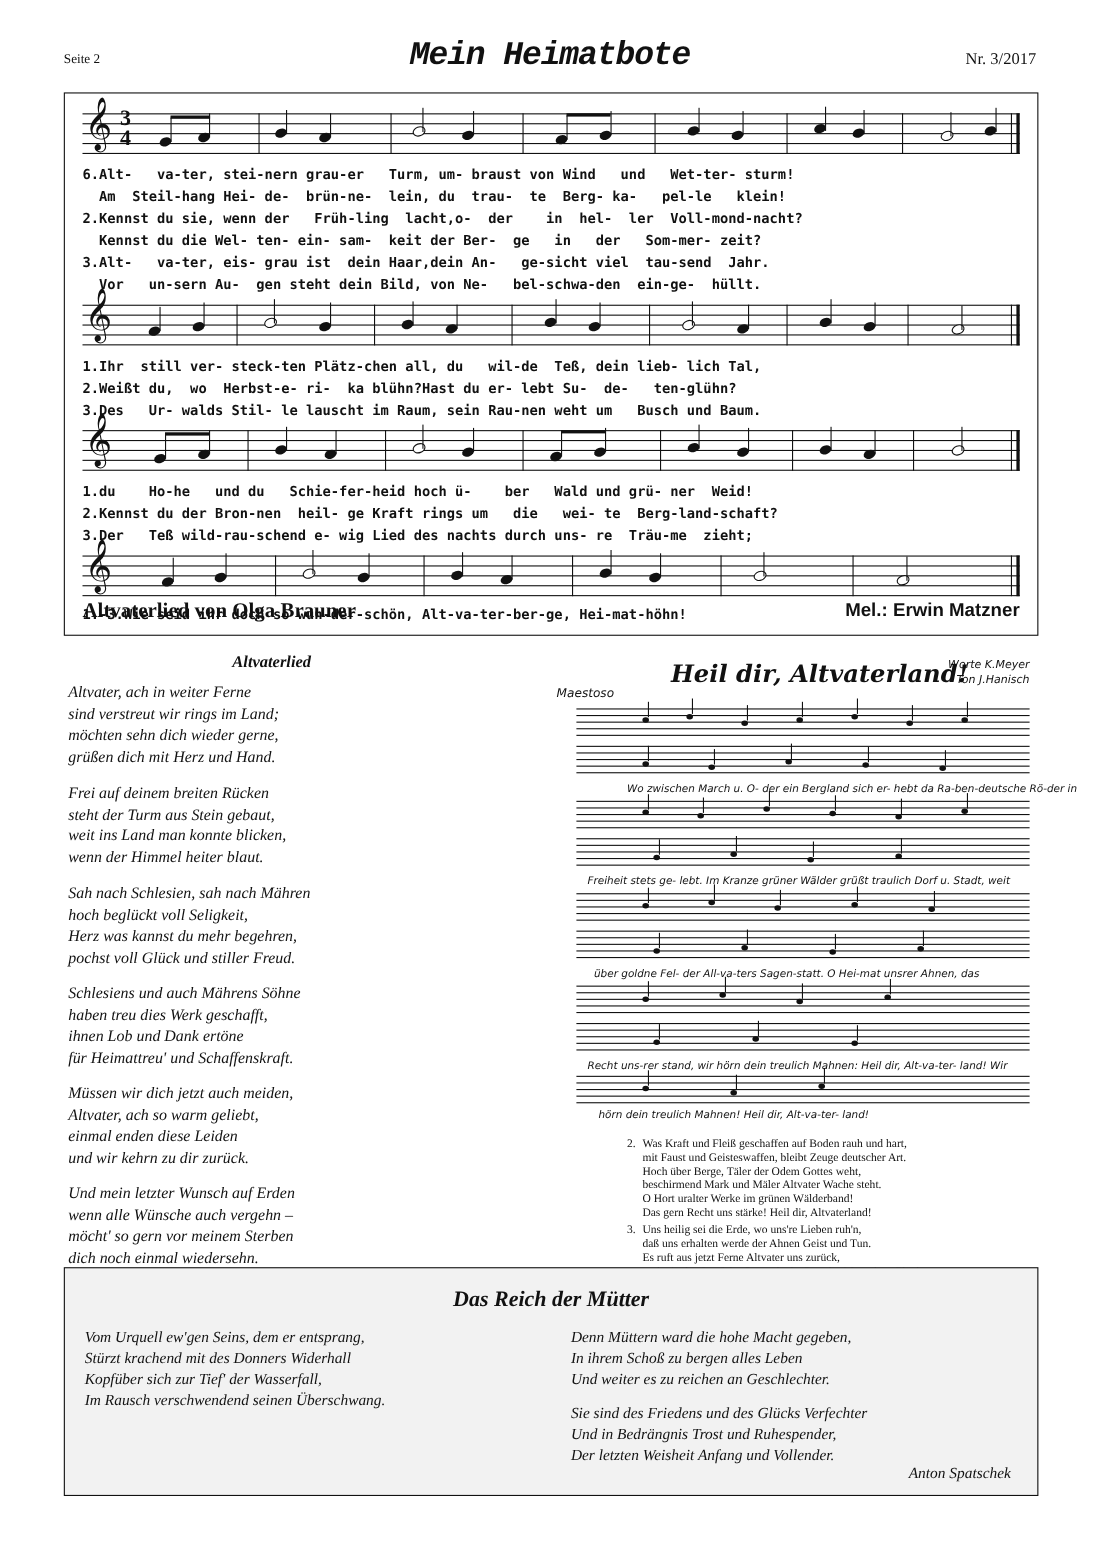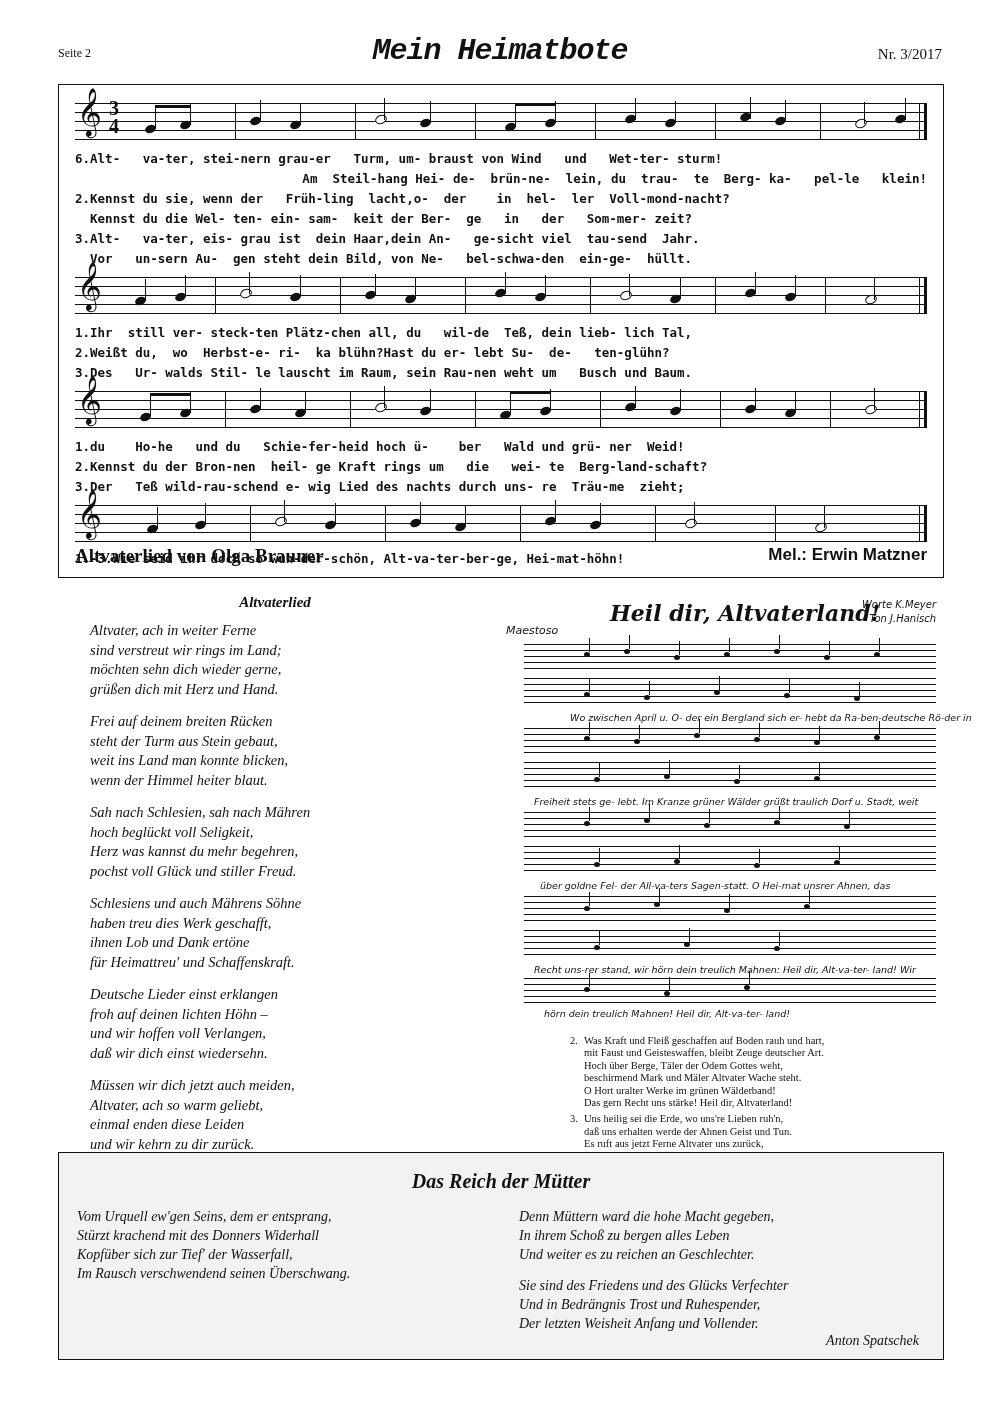--- a/index.html
+++ b/index.html
@@ -167,21 +167,20 @@
     font-family: "Liberation Sans", sans-serif;
     font-weight: bold;
     font-size: 17px;
   }
   
   .poem-col {
     position: absolute;
     left: 62px;
     top: 594px;
     width: 370px;
-    margin-left: 28px;
   }
   .poem-title {
     text-align: center;
     font-style: italic;
     font-weight: bold;
     font-size: 15px;
     margin-bottom: 10px;
     font-family: "Liberation Serif", serif;
   }
   .poem-stanza {
@@ -373,21 +372,21 @@
           <div class="stem" style="left:675px; top:0px;"></div>
         <div class="notehead" style="left:700px; top:20px;"></div>
           <div class="stem" style="left:710px; top:3px;"></div>
         <div class="notehead hollow" style="left:780px; top:22px;"></div>
           <div class="stem" style="left:789px; top:5px;"></div>
         <div class="notehead" style="left:820px; top:18px;"></div>
           <div class="stem" style="left:830px; top:1px;"></div>
       </div>
     </div>
     <div class="lyrics" style="top:66px;">6.Alt-   va-ter, stei-nern grau-er   Turm, um- braust von Wind   und   Wet-ter- sturm!</div>
-    <div class="lyrics" style="top:86px;text-align:right;">  Am  Steil-hang Hei- de-  brün-ne-  lein, du  trau-  te  Berg- ka-   pel-le   klein!</div>
+    <div class="lyrics" style="top:86px;">  Am  Steil-hang Hei- de-  brün-ne-  lein, du  trau-  te  Berg- ka-   pel-le   klein!</div>
     <div class="lyrics" style="top:106px;">2.Kennst du sie, wenn der   Früh-ling  lacht,o-  der    in  hel-  ler  Voll-mond-nacht?</div>
     <div class="lyrics" style="top:126px;">  Kennst du die Wel- ten- ein- sam-  keit der Ber-  ge   in   der   Som-mer- zeit?</div>
     <div class="lyrics" style="top:146px;">3.Alt-   va-ter, eis- grau ist  dein Haar,dein An-   ge-sicht viel  tau-send  Jahr.</div>
     <div class="lyrics" style="top:166px;">  Vor   un-sern Au-  gen steht dein Bild, von Ne-   bel-schwa-den  ein-ge-  hüllt.</div>
 
     <div class="staff-block" style="top:186px;">
       <div class="staff">
         <div class="line"></div>
           <div class="line"></div>
           <div class="line"></div>
@@ -535,24 +534,20 @@
 weit ins Land man konnte blicken,
 wenn der Himmel heiter blaut.</div>
     <div class="poem-stanza" style="white-space: pre-line;">Sah nach Schlesien, sah nach Mähren
 hoch beglückt voll Seligkeit,
 Herz was kannst du mehr begehren,
 pochst voll Glück und stiller Freud.</div>
     <div class="poem-stanza" style="white-space: pre-line;">Schlesiens und auch Mährens Söhne
 haben treu dies Werk geschafft,
 ihnen Lob und Dank ertöne
 für Heimattreu' und Schaffenskraft.</div>
-    <div class="poem-stanza" style="white-space: pre-line;">Deutsche Lieder einst erklangen
-froh auf deinen lichten Höhn –
-und wir hoffen voll Verlangen,
-daß wir dich einst wiedersehn.</div>
     <div class="poem-stanza" style="white-space: pre-line;">Müssen wir dich jetzt auch meiden,
 Altvater, ach so warm geliebt,
 einmal enden diese Leiden
 und wir kehrn zu dir zurück.</div>
     <div class="poem-stanza" style="white-space: pre-line;">Und mein letzter Wunsch auf Erden
 wenn alle Wünsche auch vergehn –
 möcht' so gern vor meinem Sterben
 dich noch einmal wiedersehn.</div>
   </div>
 
@@ -593,21 +588,21 @@
         <div class="hstem" style="left:65px; top:0px;"></div>
       <div class="hnote" style="left:120px; top:17px;"></div>
         <div class="hstem" style="left:125px; top:3px;"></div>
       <div class="hnote" style="left:190px; top:12px;"></div>
         <div class="hstem" style="left:195px; top:-2px;"></div>
       <div class="hnote" style="left:260px; top:15px;"></div>
         <div class="hstem" style="left:265px; top:1px;"></div>
       <div class="hnote" style="left:330px; top:18px;"></div>
         <div class="hstem" style="left:335px; top:4px;"></div>
     </div>
-    <div class="hlyric" style="left:70px; top:116px;">Wo zwischen April u. O- der ein Bergland sich er- hebt   da  Ra-ben-deutsche Rö-der in</div>
+    <div class="hlyric" style="left:70px; top:116px;">Wo zwischen March u. O- der ein Bergland sich er- hebt   da  Ra-ben-deutsche Rö-der in</div>
 
     <div class="hstaff" style="top:132px;">
       <div class="hl"></div>
         <div class="hl"></div>
         <div class="hl"></div>
         <div class="hl"></div>
         <div class="hl"></div>
       <div class="hnote" style="left:60px; top:8px;"></div>
         <div class="hstem" style="left:65px; top:-6px;"></div>
       <div class="hnote" style="left:110px; top:11px;"></div>

